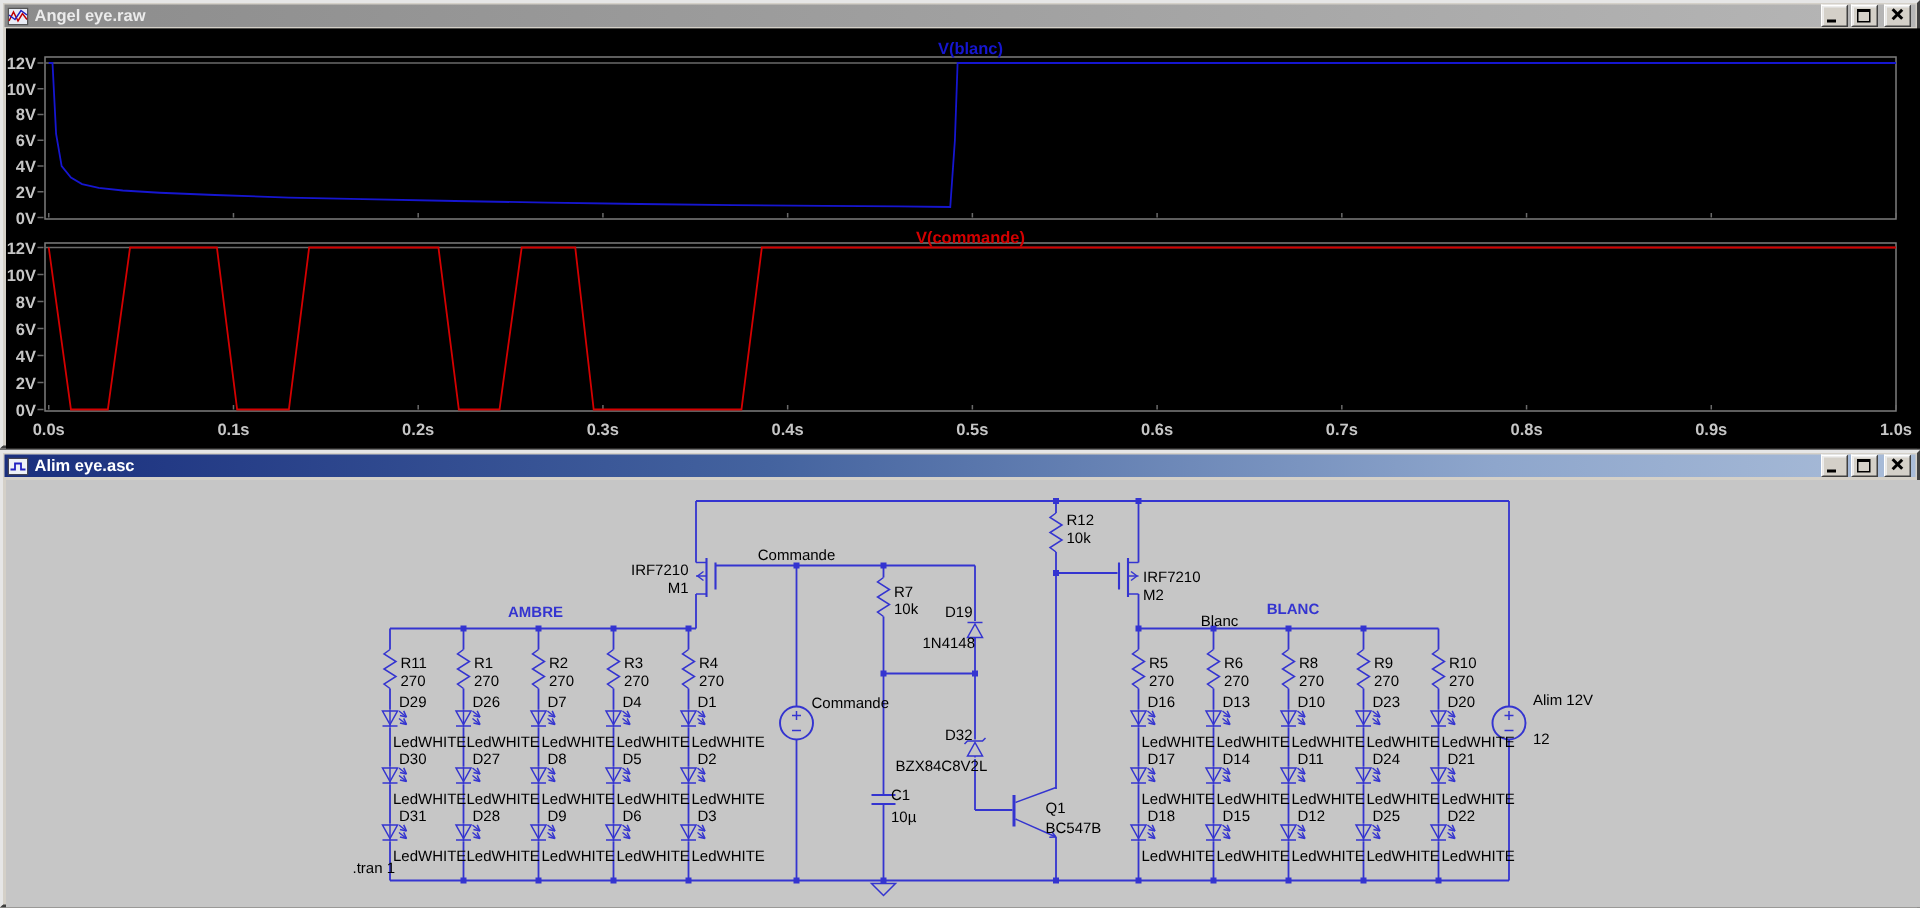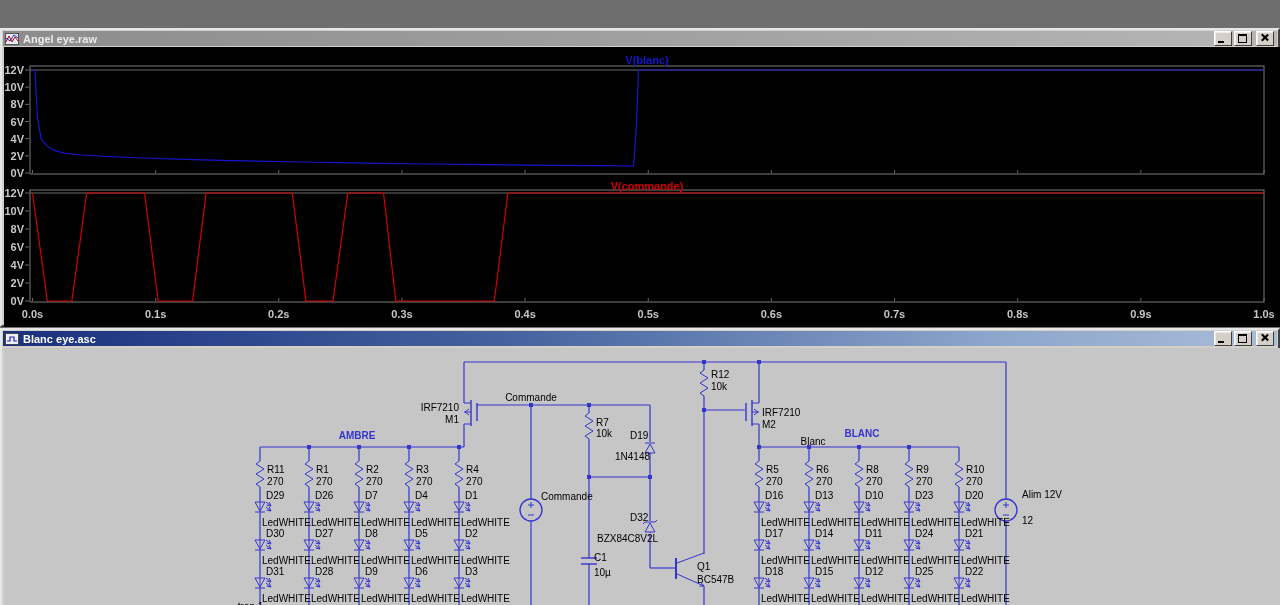--- a/index.html
+++ b/index.html
@@ -1,17 +1,17 @@
 <!DOCTYPE html>
 <html><head>
 <meta charset="utf-8">
 <style>
   html,body{margin:0;padding:0;background:#6e6e6e;width:1280px;height:605px;overflow:hidden;
     font-family:"Liberation Sans",sans-serif;}
-  .screen{position:relative;width:1280px;height:569px;margin-top:28px;}
+  .screen{position:relative;width:1280px;height:569px;}
   .window{position:absolute;left:0;width:1280px;background:#d4d0c8;box-sizing:border-box;
     border:2px solid;border-color:#e6e6e6 #404040 #404040 #e6e6e6;}
   #win1{top:0;height:299px;}
   #win2{top:300px;height:305px;}
   .titlebar{height:15px;margin:1px 1px 0 1px;display:flex;align-items:center;padding:0 2px;}
   #win1 .titlebar{background:linear-gradient(90deg,#8c8c8c,#a2a2a2 55%,#b6b6b6);}
   #win2 .titlebar{background:linear-gradient(90deg,#1a2f7e 0%,#44639f 40%,#8ea6cc 78%,#a9bcd8 100%);}
   .title-text{font-size:11px;font-weight:bold;margin-left:4px;flex:1;white-space:nowrap;}
   #win1 .title-text{color:#ebebeb;}
   #win2 .title-text{color:#ffffff;}
@@ -134,21 +134,21 @@
         </svg>
     </div>
   </div>
 
   <div class="window" id="win2">
     <div class="titlebar">
       <svg class="tb-icon" viewBox="0 0 14 12">
         <rect x="0.5" y="0.5" width="13" height="11" fill="#eef1f7" stroke="#445"></rect>
         <path d="M2,8 h3 v-4 h4 v4 h3" fill="none" stroke="#2020c0" stroke-width="1.2"></path>
       </svg>
-      <span class="title-text">Blanc eye.asc</span>
+      <span class="title-text">Alim eye.asc</span>
       <span class="btns">
         <span class="tbtn">
             <span class="g-min"></span>
           </span>
         <span class="tbtn">
             <span class="g-max"></span>
           </span>
         <span class="tbtn close">
             <span class="g-x"></span>
           </span>

